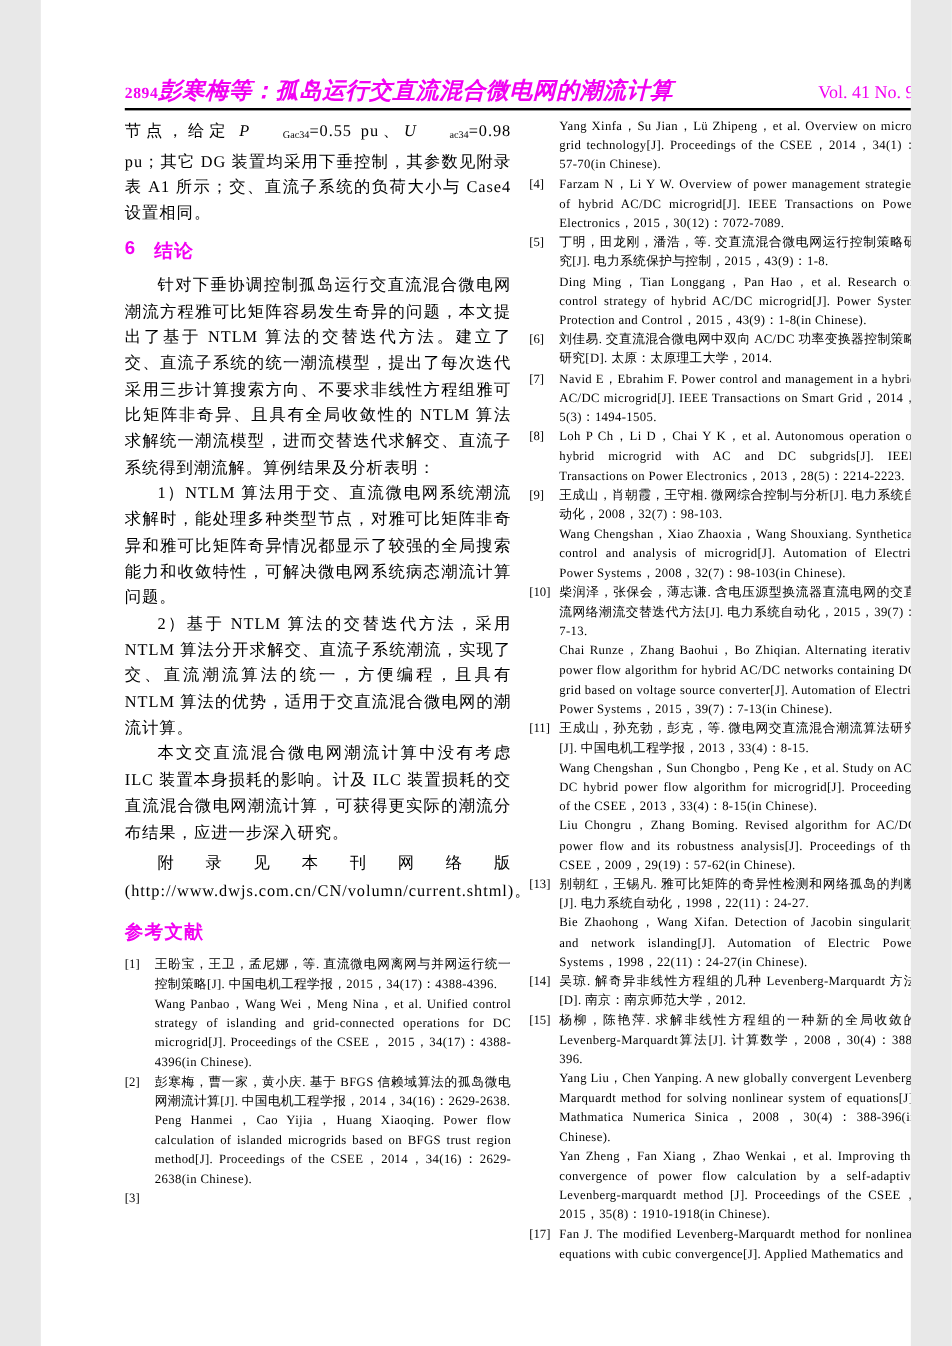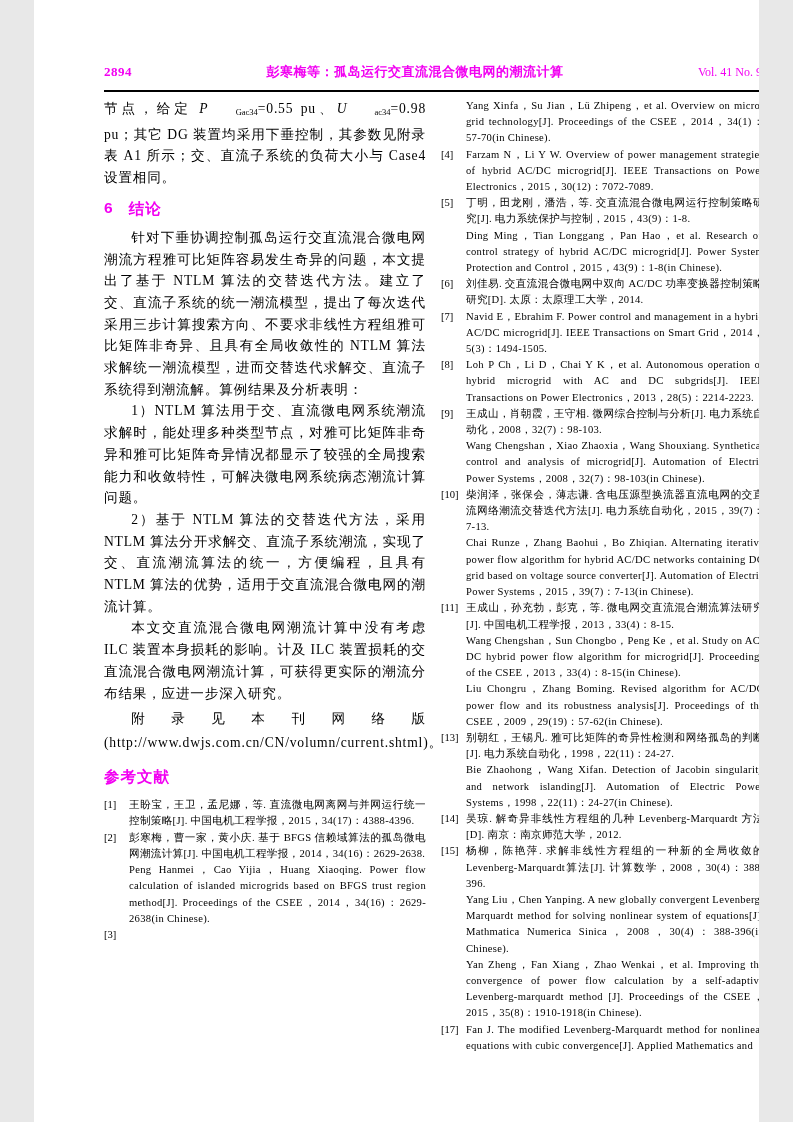--- a/index.html
+++ b/index.html
@@ -5,22 +5,22 @@
   html,body{margin:0;padding:0;background:#e8e8e8;}
   .page{
     position:relative;width:701px;height:1122px;margin:0 auto;background:#ffffff;
     font-family:"Liberation Serif","DejaVu Serif",serif;color:#000;overflow:hidden;padding-left:24px;
   }
   .header{
     position:absolute;left:70px;top:63px;width:658px;
     display:flex;align-items:baseline;
   }
   .pageno{font-size:13px;font-weight:bold;letter-spacing:.5px;}
-  .runtitle{flex:1;text-align:center;font-family:"Liberation Sans","DejaVu Sans",sans-serif;font-weight:bold;font-size:13px;letter-spacing:.5px;}
-  .volinfo{font-size:12px;}
+  .runtitle{flex:1;font-family:"Liberation Sans","DejaVu Sans",sans-serif;font-weight:bold;font-size:19px;letter-spacing:.5px;font-style:italic;}
+  .volinfo{font-size:15px;}
   .rule{position:absolute;left:70px;top:90px;width:658px;border-top:2px solid #000;height:0;}
   .columns{position:absolute;left:70px;top:98px;width:660px;display:flex;gap:15px;}
   .col-left{width:322px;}
   .col-right{width:323px;}
   .body{
     margin:0;font-size:13.6px;line-height:21.7px;letter-spacing:.8px;
     text-align:justify;text-indent:2em;
   }
   .noindent{text-indent:0;}
   .var{font-style:italic;letter-spacing:0;}
@@ -78,20 +78,24 @@
 
       <h2 class="sec-heading refs-heading accent" style="color: rgb(242, 1, 242);">参考文献</h2>
 
       <div class="reflist">
 
           <div class="ref">
             <span class="ref-label">[1]</span>
             <span class="ref-text">王盼宝，王卫，孟尼娜，等. 直流微电网离网与并网运行统一控制策略[J]. 中国电机工程学报，2015，34(17)：4388-4396.</span>
           </div>
 
+          <div class="ref">
+            <span class="ref-label"></span>
+            <span class="ref-text">Wang Panbao，Wang Wei，Meng Nina，et al. Unified control strategy of islanding and grid-connected operations for DC microgrid[J]. Proceedings of the CSEE， 2015，34(17)：4388-4396(in Chinese).</span>
+          </div>
 
           <div class="ref">
             <span class="ref-label">[2]</span>
             <span class="ref-text">彭寒梅，曹一家，黄小庆. 基于 BFGS 信赖域算法的孤岛微电网潮流计算[J]. 中国电机工程学报，2014，34(16)：2629-2638.</span>
           </div>
 
           <div class="ref">
             <span class="ref-label"></span>
             <span class="ref-text">Peng Hanmei，Cao Yijia，Huang Xiaoqing. Power flow calculation of islanded microgrids based on BFGS trust region method[J]. Proceedings of the CSEE，2014，34(16)：2629-2638(in Chinese).</span>
           </div>

